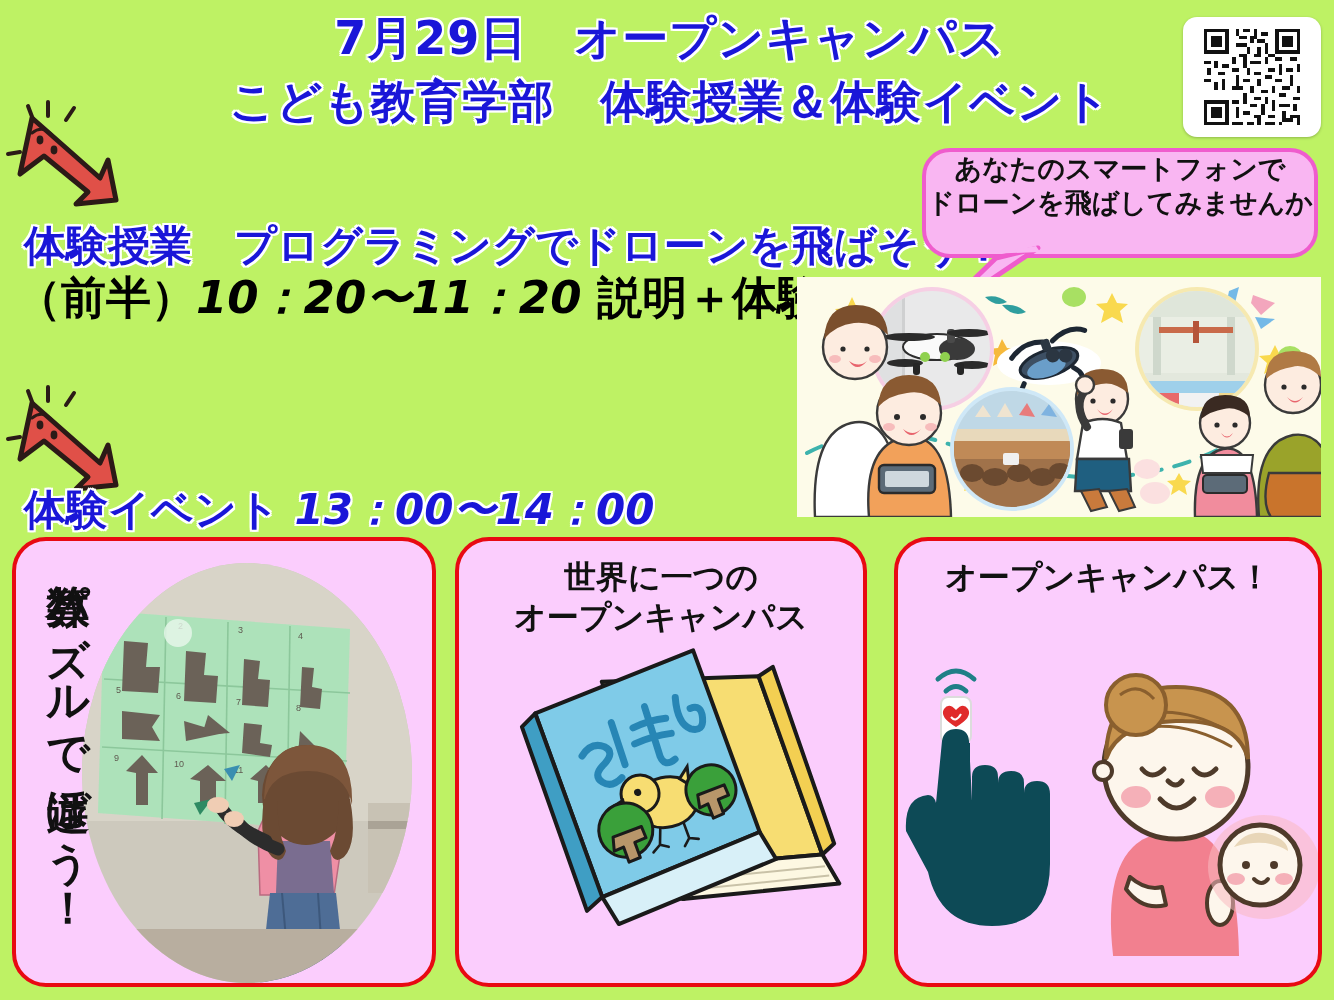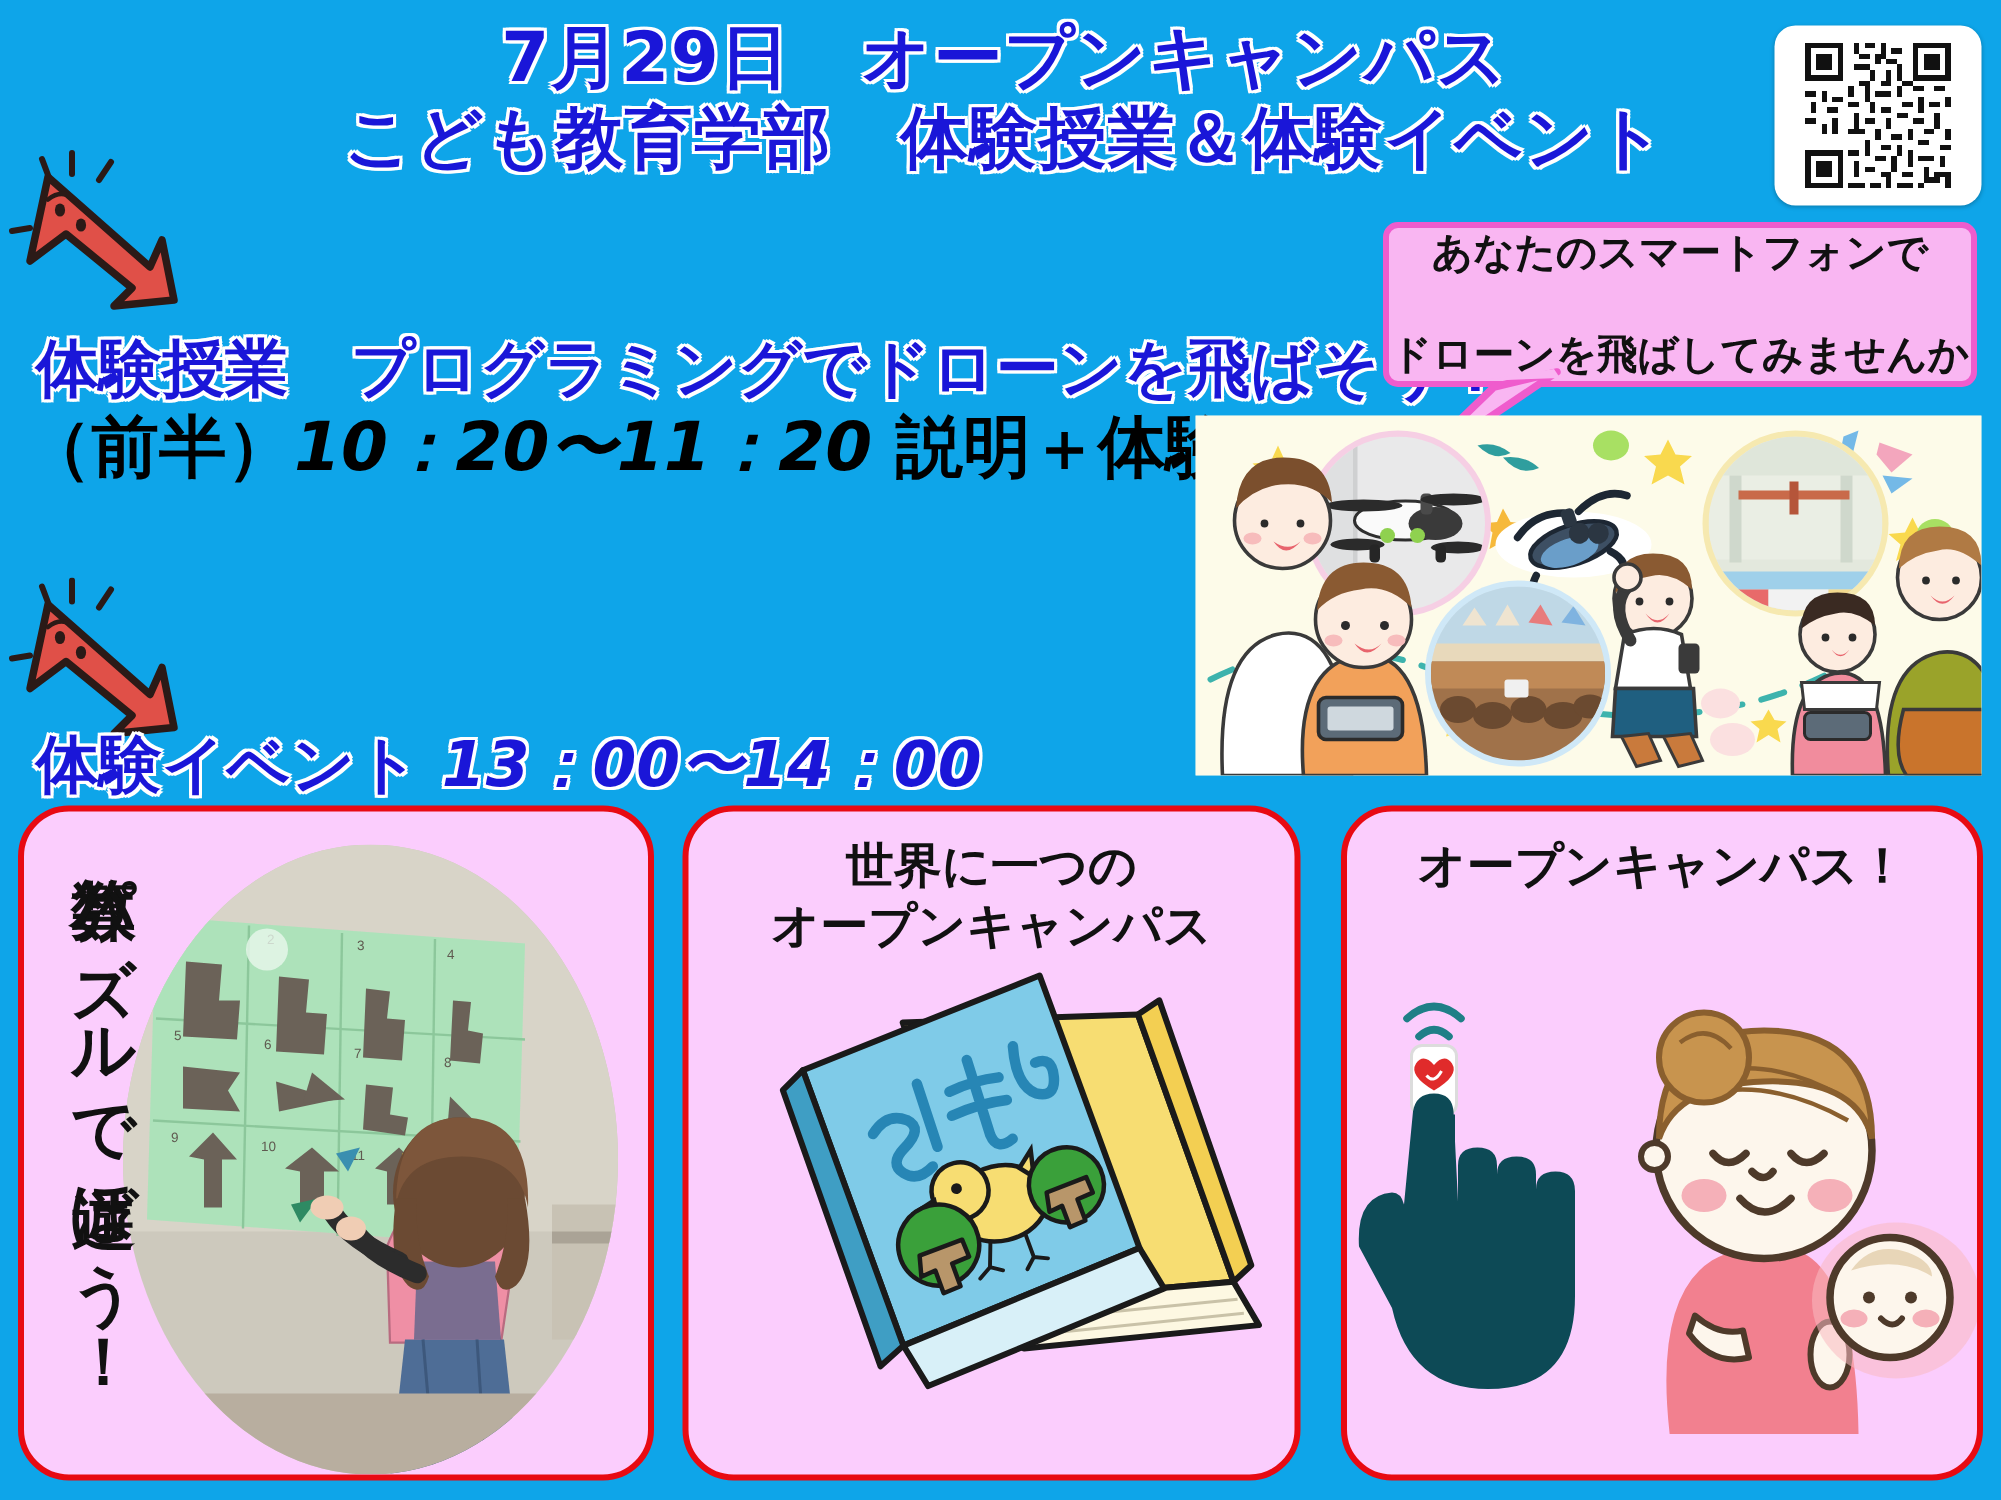--- a/index.html
+++ b/index.html
@@ -13,21 +13,21 @@
     overflow: hidden;
     background: #fbcdfd;
     font-family: "DejaVu Sans", "Liberation Sans", sans-serif;
     position: relative;
   }
   #poster {
     position: absolute;
     left: 0; top: 0;
     width: 1334px;
     height: 1000px;
-    background: #0ea5e9;
+    background: #bef264;
     overflow: hidden;
   }
 
   
   .title-block {
     position: absolute;
     left: 160px;
     top: 14px;
     width: 1020px;
     text-align: center;
@@ -38,21 +38,21 @@
     color: #1a16d8;
     font-size: 46px;
     letter-spacing: 1px;
     text-shadow:
       -2px 0 #fff, 2px 0 #fff, 0 -2px #fff, 0 2px #fff,
       -2px -2px #fff, 2px -2px #fff, -2px 2px #fff, 2px 2px #fff;
     white-space: nowrap;
   }
   .title-line.l2 {
     font-size: 45px;
-    margin-top: 6px;
+    margin-top: 16px;
   }
 
   
   .qr-wrap {
     position: absolute;
     left: 1183px;
     top: 17px;
     width: 138px;
     height: 120px;
     background: #ffffff;
@@ -119,26 +119,26 @@
 
   
   .bubble {
     position: absolute;
     left: 922px;
     top: 148px;
     width: 396px;
     height: 110px;
     background: #f9b6f2;
     border: 4px solid #ef5ccd;
-    border-radius: 10px;
+    border-radius: 28px;
     box-sizing: border-box;
     display: flex;
     flex-direction: column;
     align-items: center;
-    justify-content: space-between;
+    justify-content: flex-start;
   }
   .bubble-line {
     font-size: 27px;
     font-weight: bold;
     color: #111;
     white-space: nowrap;
     line-height: 1.25;
   }
   .bubble-tail {
     position: absolute;

